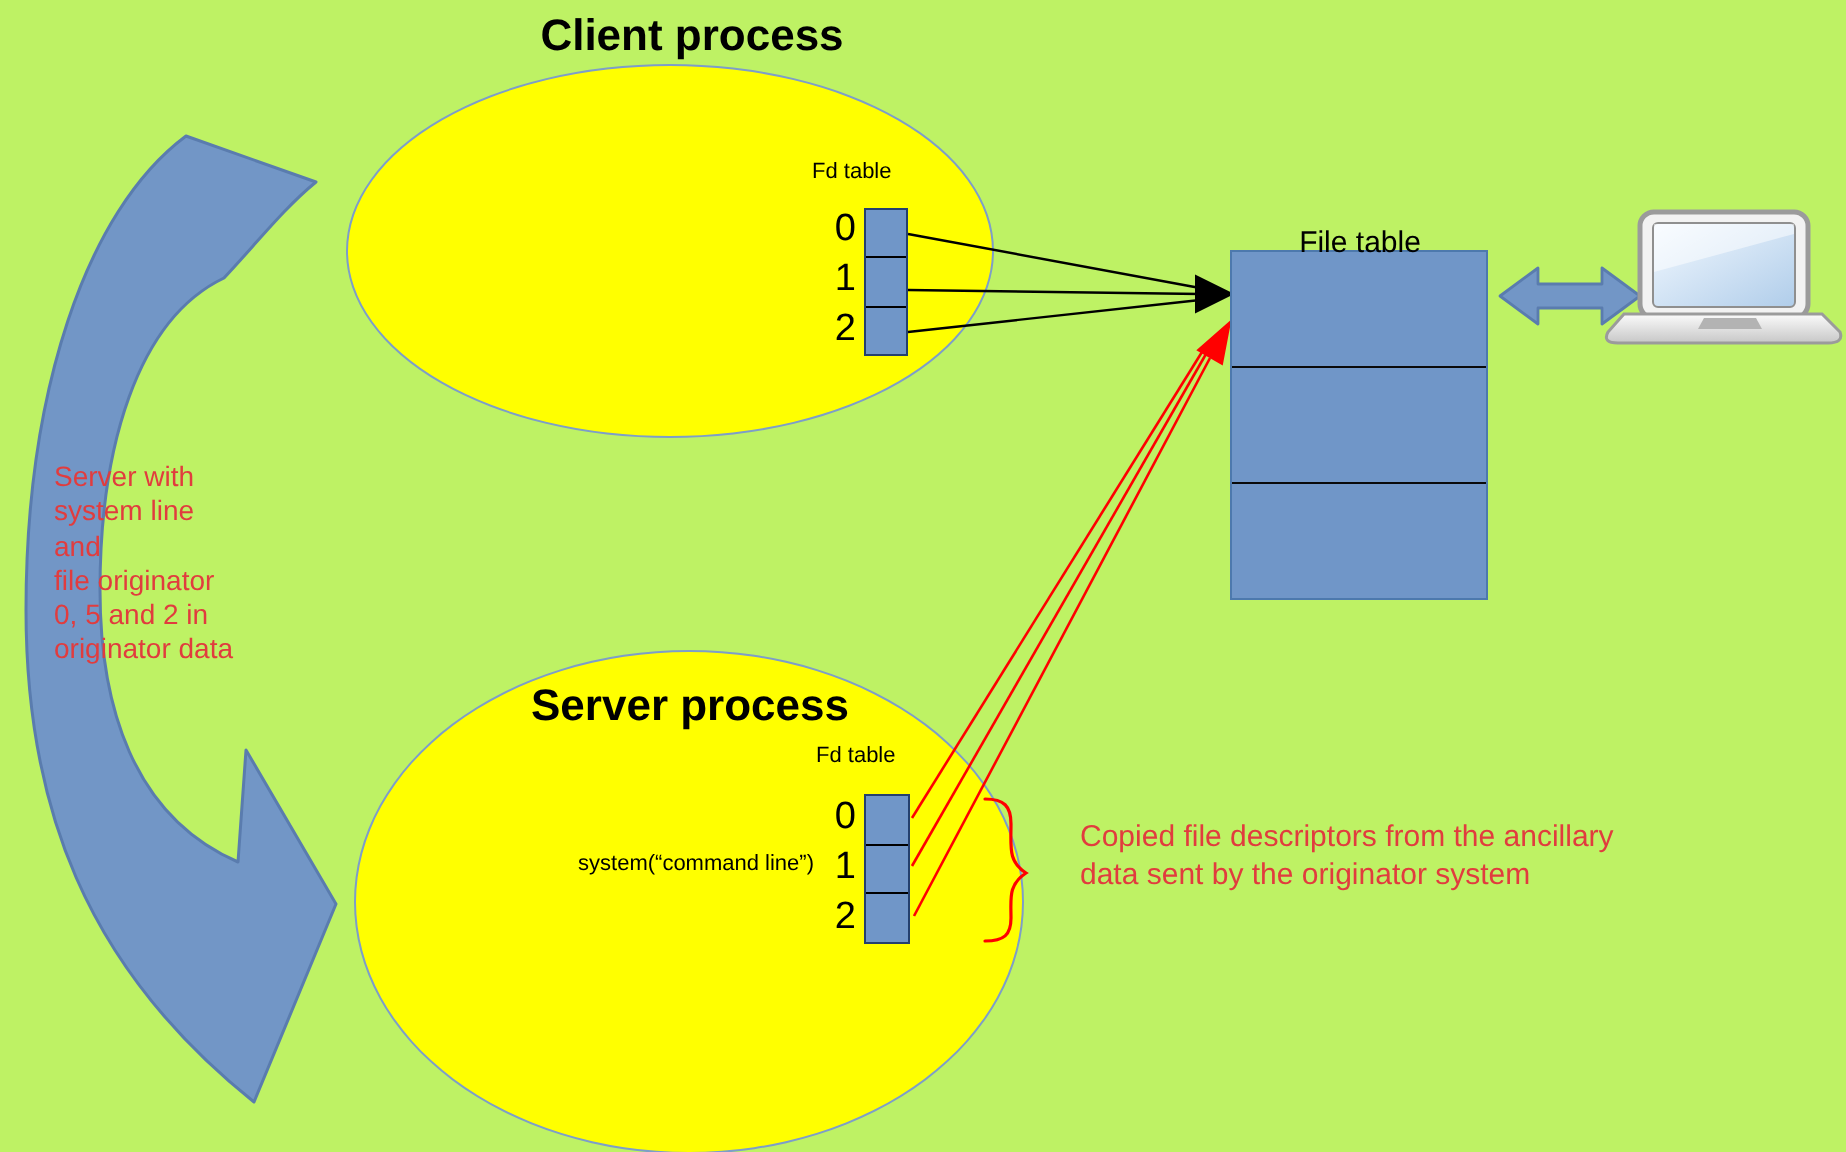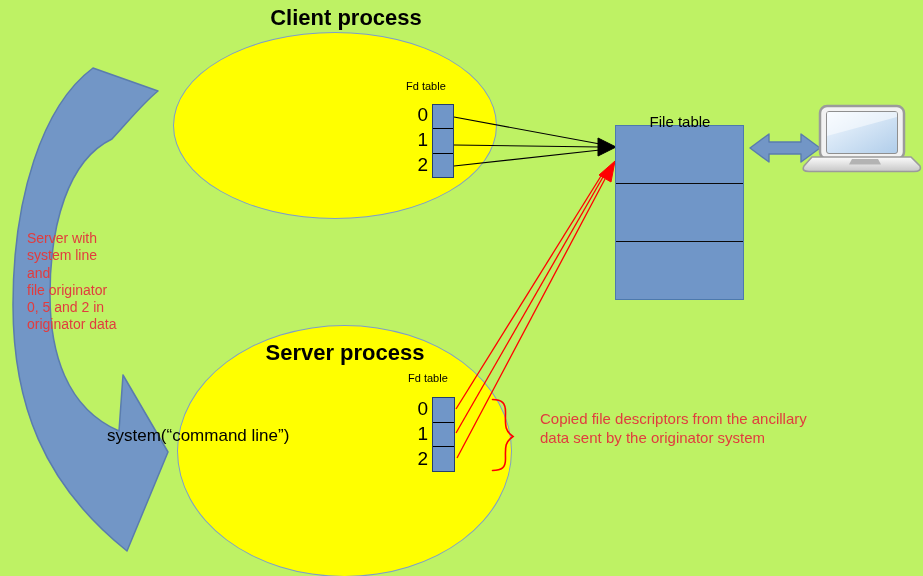--- a/index.html
+++ b/index.html
@@ -57,21 +57,21 @@
   .file-table{
     position:absolute;z-index:3;left:615px;top:125px;width:129px;height:175px;
     background:var(--table-fill,#7096c8);
     border:1px solid #4d79ad;box-sizing:border-box;
     display:flex;flex-direction:column;
   }
   .file-row{flex:1;}
   .file-row + .file-row{border-top:1.7px solid #0a0a0a;}
   .system-call{
     position:absolute;z-index:4;left:107px;top:426px;width:300px;
-    font-size:17px;white-space:nowrap;
+    text-align:right;font-size:11px;white-space:nowrap;
   }
   .msg-text{
     position:absolute;z-index:4;left:27px;top:230px;
     font-size:14px;line-height:17.3px;color:var(--annotation-red,#e13c3e);white-space:nowrap;
   }
   .copied-text{
     position:absolute;z-index:4;left:524px;top:410px;
     font-size:15px;line-height:18.5px;color:var(--annotation-red,#e13c3e);white-space:nowrap;margin-left:16px;
   }
 </style>

